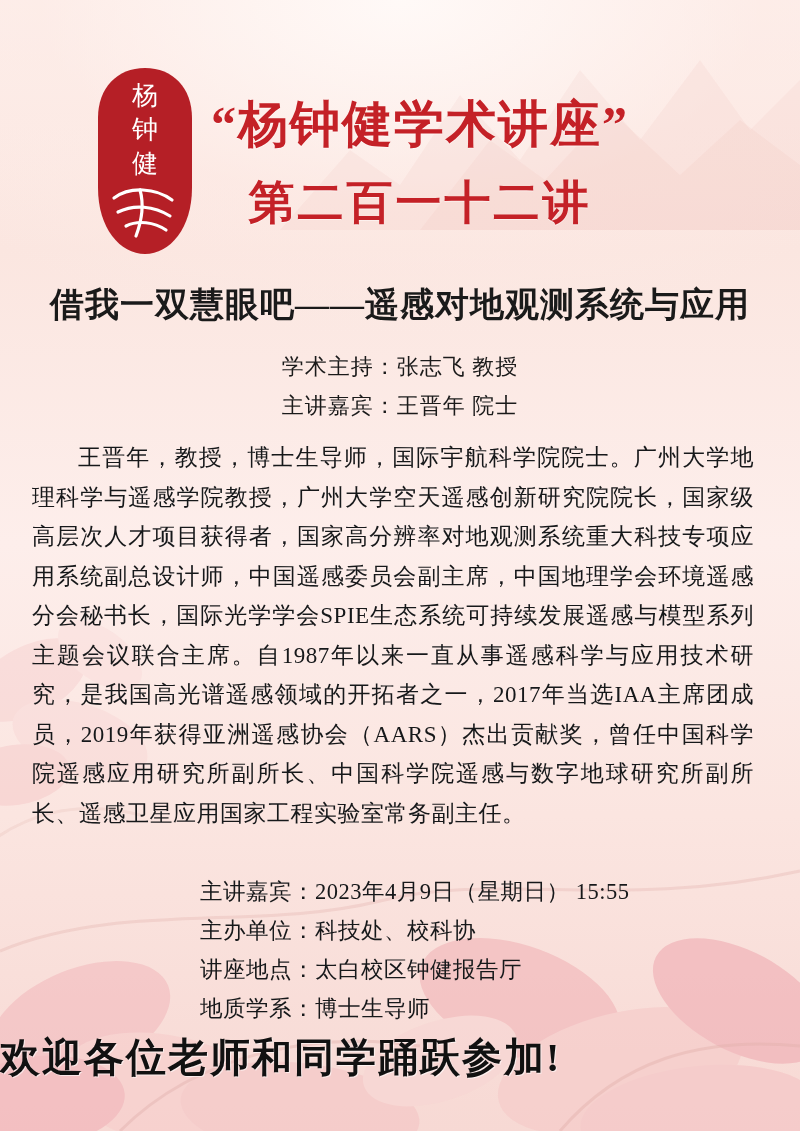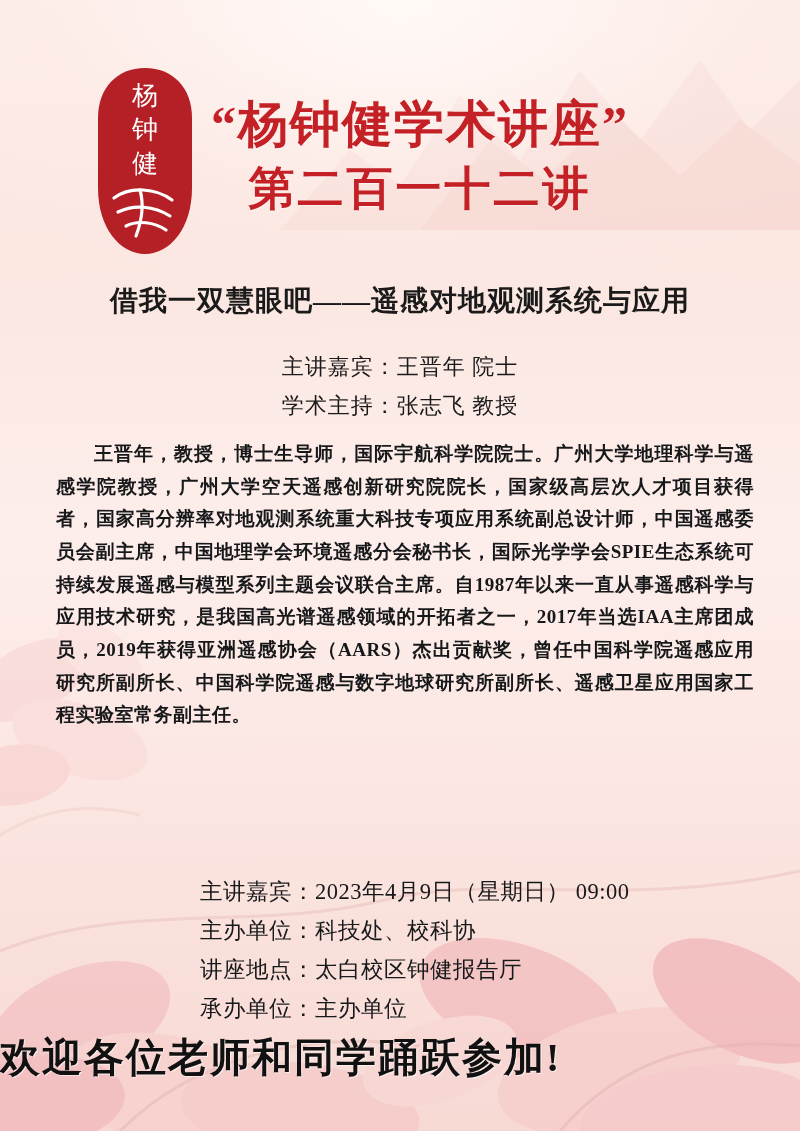--- a/index.html
+++ b/index.html
@@ -80,32 +80,32 @@
     margin-left: 40px;
     text-shadow: 0 1px 0 rgba(255,255,255,0.5);
   }
   .title-sub {
     font-family: "Liberation Serif", "DejaVu Serif", serif;
     font-size: 46px;
     font-weight: bold;
     color: #c42127;
     letter-spacing: 3px;
     line-height: 1.3;
-    margin-top: 5px;
+    margin-top: 19px;
     margin-left: 40px;
     text-shadow: 0 1px 0 rgba(255,255,255,0.5);
   }
 
   
   .topic {
     position: absolute;
     left: 0; right: 0;
     top: 282px;
     text-align: center;
-    font-size: 28px;
+    font-size: 34px;
     font-weight: bold;
     color: #1a1a1a;
     letter-spacing: 1px;
   }
 
   
   .speakers {
     position: absolute;
     left: 0; right: 0;
     top: 348px;
@@ -114,31 +114,30 @@
   }
   .speaker-line {
     font-size: 22px;
     letter-spacing: 1px;
     line-height: 1.75;
   }
 
   
   .bio {
     position: absolute;
-    left: 56px;
+    left: 32px;
     right: 46px;
     top: 438px;
-    font-size: 19px;
+    font-size: 23px;
     line-height: 1.72;
     color: #16181a;
     text-align: justify;
     text-justify: inter-ideograph;
     text-indent: 2em;
     letter-spacing: 0.5px;
-    font-weight: bold;
   }
 
   
   .details {
     position: absolute;
     left: 200px;
     top: 872px;
     color: #16181a;
   }
   .detail-row {
@@ -217,37 +216,37 @@
     </svg>
 
     <div class="header">
       <div class="title-main">“杨钟健学术讲座”</div>
       <div class="title-sub">第二百一十二讲</div>
     </div>
 
     <div class="topic">借我一双慧眼吧——遥感对地观测系统与应用</div>
 
     <div class="speakers">
+      <div class="speaker-line">学术主持：张志飞  教授</div>
       <div class="speaker-line">主讲嘉宾：王晋年  院士</div>
-      <div class="speaker-line">学术主持：张志飞  教授</div>
     </div>
 
     <div class="bio">王晋年，教授，博士生导师，国际宇航科学院院士。广州大学地理科学与遥感学院教授，广州大学空天遥感创新研究院院长，国家级高层次人才项目获得者，国家高分辨率对地观测系统重大科技专项应用系统副总设计师，中国遥感委员会副主席，中国地理学会环境遥感分会秘书长，国际光学学会SPIE生态系统可持续发展遥感与模型系列主题会议联合主席。自1987年以来一直从事遥感科学与应用技术研究，是我国高光谱遥感领域的开拓者之一，2017年当选IAA主席团成员，2019年获得亚洲遥感协会（AARS）杰出贡献奖，曾任中国科学院遥感应用研究所副所长、中国科学院遥感与数字地球研究所副所长、遥感卫星应用国家工程实验室常务副主任。</div>
 
     <div class="details">
       <div class="detail-row">
-        <span class="detail-label">主讲嘉宾：</span><span class="detail-value">2023年4月9日（星期日） 09:00</span>
+        <span class="detail-label">主讲嘉宾：</span><span class="detail-value">2023年4月9日（星期日） 15:55</span>
       </div>
       <div class="detail-row">
         <span class="detail-label">主办单位：</span><span class="detail-value">科技处、校科协</span>
       </div>
       <div class="detail-row">
         <span class="detail-label">讲座地点：</span><span class="detail-value">太白校区钟健报告厅</span>
       </div>
       <div class="detail-row">
-        <span class="detail-label">承办单位：</span><span class="detail-value">主办单位</span>
+        <span class="detail-label">地质学系：</span><span class="detail-value">博士生导师</span>
       </div>
     </div>
 
     <div class="footer-cta">欢迎各位老师和同学踊跃参加!</div>
 
   </div>
 </div>
 
 </body></html>

